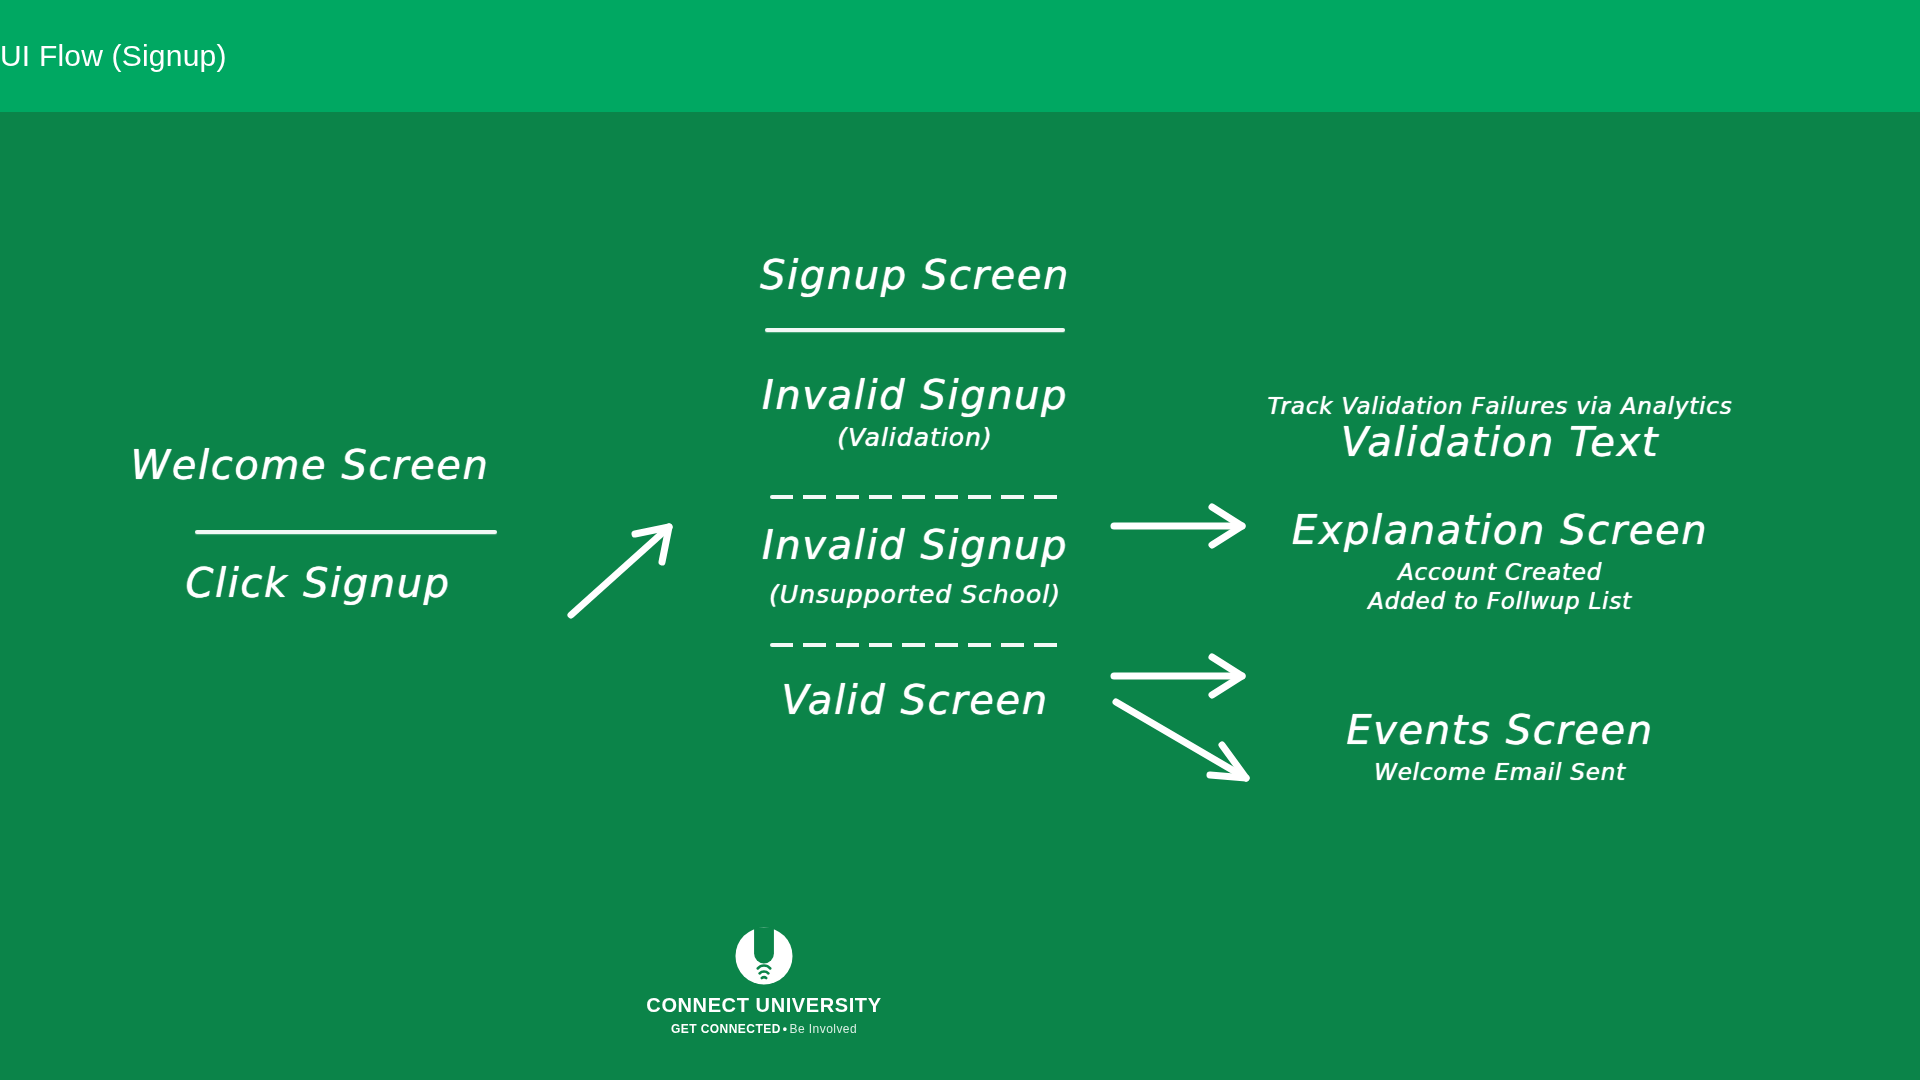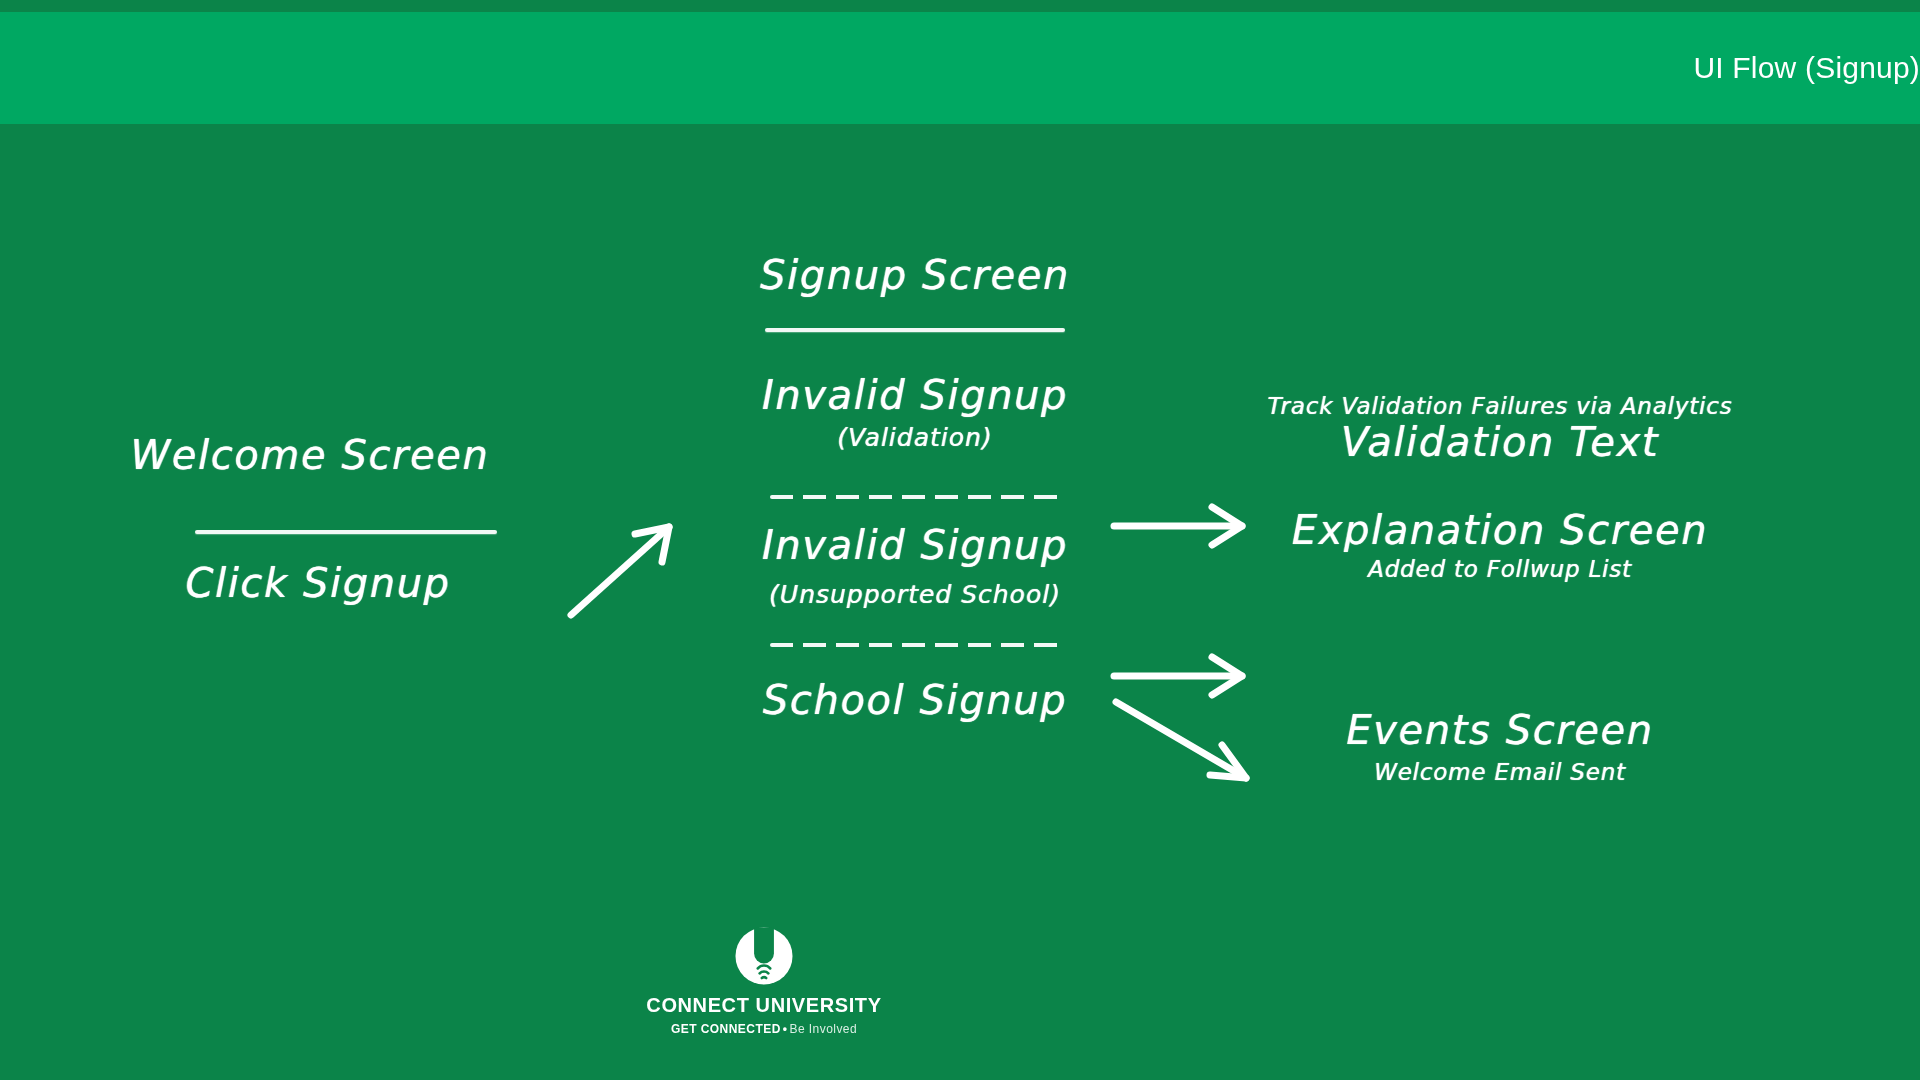--- a/index.html
+++ b/index.html
@@ -18,22 +18,21 @@
 
   
   #header-bar {
     position:absolute;
     left:0; top:0;
     width:1920px;
     height:112px;
     background:#00A862;
     display:flex;
     align-items:center;
-    justify-content:flex-end;
-    margin-top:12px;
+    justify-content:flex-start;
   }
   #header-title {
     color:#FFFFFF;
     font-size:30px;
     font-weight:400;
     letter-spacing:0.2px;
     font-family:"Liberation Sans", sans-serif;
   }
 
   
@@ -118,21 +117,21 @@
 </style>
 </head>
 <body>
 
 <div id="header-bar">
   <div id="header-title">UI Flow (Signup)</div>
 </div>
 
 <div id="flow-canvas">
 
-  <div class="node node-center" style="left:120px; top:320px; width:380px;">
+  <div class="node node-center" style="left:120px; top:330px; width:380px;">
     <div class="chalk chalk-title">Welcome  Screen</div>
   </div>
   <div class="rule-solid" style="left:195px; top:418px; width:302px;"></div>
   <div class="node node-center" style="left:128px; top:448px; width:380px;">
     <div class="chalk chalk-title">Click Signup</div>
   </div>
 
   <svg class="arrow-svg" style="left:565px; top:405px;" width="115" height="105" viewBox="0 0 115 105">
     <path d="M6 98 L104 10" stroke="#FFFFFF" stroke-width="7" stroke-linecap="round" fill="none"></path>
     <path d="M104 10 L70 17 M104 10 L97 45" stroke="#FFFFFF" stroke-width="7" stroke-linecap="round" fill="none"></path>
@@ -149,21 +148,21 @@
   </div>
   <div class="rule-dashed" style="left:770px; top:383px; width:292px;"></div>
 
   <div class="node node-center" style="left:690px; top:410px; width:450px;">
     <div class="chalk chalk-title">Invalid Signup</div>
     <div class="chalk chalk-sub" style="margin-top:12px;">(Unsupported School)</div>
   </div>
   <div class="rule-dashed" style="left:770px; top:531px; width:292px;"></div>
 
   <div class="node node-center" style="left:690px; top:565px; width:450px;">
-    <div class="chalk chalk-title">School Signup</div>
+    <div class="chalk chalk-title">Valid Screen</div>
   </div>
 
   <svg class="arrow-svg" style="left:1110px; top:390px;" width="150" height="48" viewBox="0 0 150 48">
     <path d="M4 24 L132 24" stroke="#FFFFFF" stroke-width="7" stroke-linecap="round" fill="none"></path>
     <path d="M132 24 L102 5 M132 24 L102 43" stroke="#FFFFFF" stroke-width="7" stroke-linecap="round" fill="none"></path>
   </svg>
 
   <svg class="arrow-svg" style="left:1110px; top:540px;" width="150" height="48" viewBox="0 0 150 48">
     <path d="M4 24 L132 24" stroke="#FFFFFF" stroke-width="7" stroke-linecap="round" fill="none"></path>
     <path d="M132 24 L102 5 M132 24 L102 43" stroke="#FFFFFF" stroke-width="7" stroke-linecap="round" fill="none"></path>
@@ -174,20 +173,21 @@
     <path d="M136 88 L100 85 M136 88 L112 55" stroke="#FFFFFF" stroke-width="7" stroke-linecap="round" fill="none"></path>
   </svg>
 
   <div class="node node-center" style="left:1215px; top:275px; width:570px;">
     <div class="chalk chalk-sub-sm" style="margin-top:6px;">Track Validation Failures via Analytics</div>
     <div class="chalk chalk-title">Validation Text</div>
   </div>
 
   <div class="node node-center" style="left:1215px; top:395px; width:570px;">
     <div class="chalk chalk-title">Explanation Screen</div>
+    <div class="chalk chalk-sub-sm" style="margin-top:6px;">Account Created</div>
     <div class="chalk chalk-sub-sm" style="margin-top:3px;">Added to Follwup List</div>
   </div>
 
   <div class="node node-center" style="left:1215px; top:595px; width:570px;">
     <div class="chalk chalk-title">Events Screen</div>
     <div class="chalk chalk-sub-sm" style="margin-top:6px;">Welcome Email Sent</div>
   </div>
 
 </div>
 

